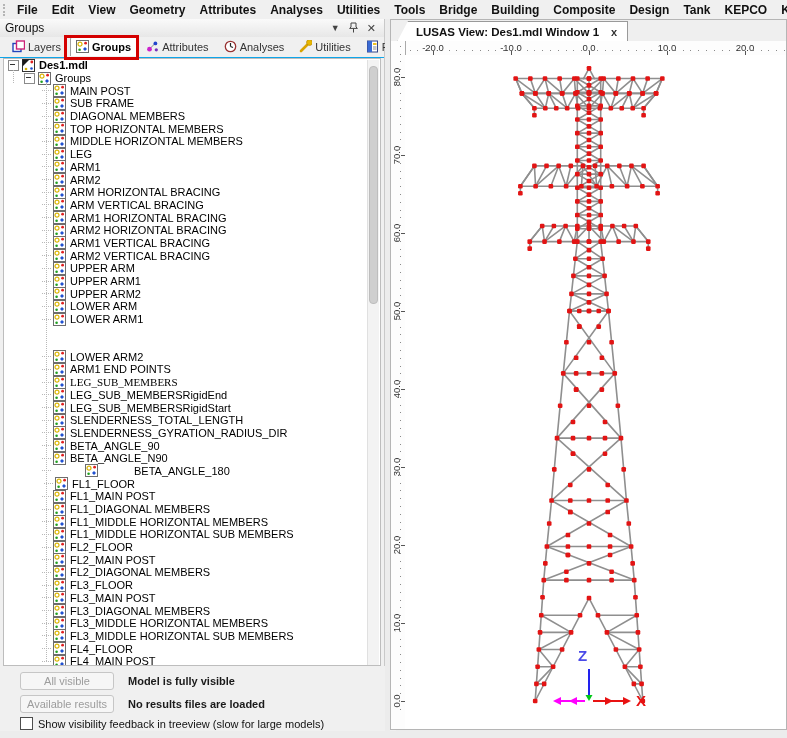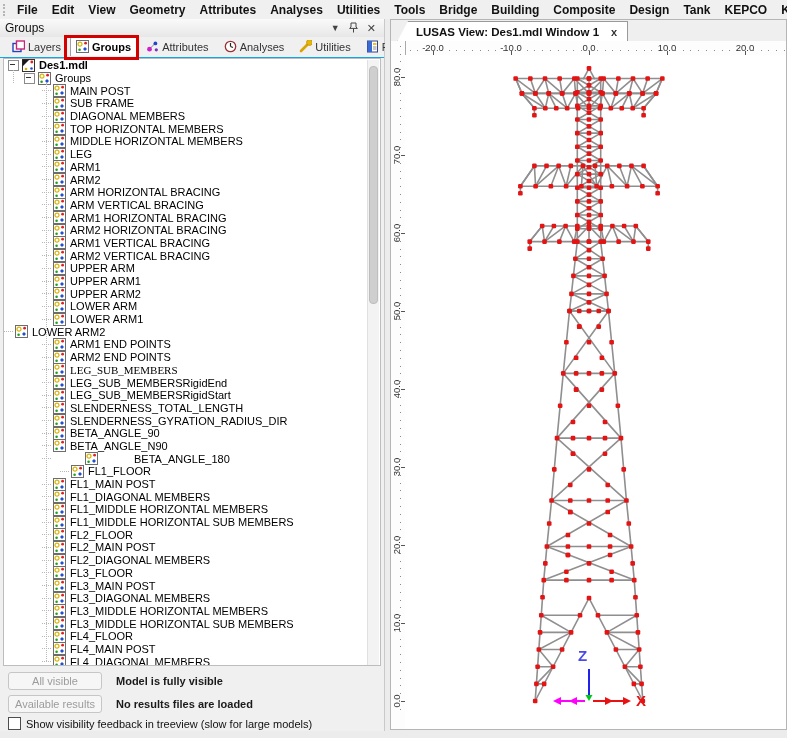--- a/index.html
+++ b/index.html
@@ -80,21 +80,21 @@
   #tree-scrollbar{
     position:absolute;right:1px;top:1px;width:11px;height:606px;
     background:#f3f3f3;border-left:1px solid #e0e0e0;
   }
   #tree-scroll-thumb{
     position:absolute;left:1px;top:6px;width:9px;height:238px;
     background:#cfcfcf;border-radius:4px;border:1px solid #bdbdbd;box-sizing:border-box;
   }
   
   #panel-status{
-    position:absolute;left:0;top:647px;width:100%;height:65px;
+    position:absolute;left:12px;top:647px;width:100%;height:65px;
     background:#f0f0f0;
   }
   .status-row{position:absolute;left:8px;display:flex;align-items:center;}
   .status-btn{
     width:92px;text-align:center;font-size:11px;color:#9c9c9c;
     background:#f6f6f6;border:1px solid #c6c6c6;border-radius:3px;
     padding:2px 0;flex:none;
   }
   .status-text{font-size:11px;font-weight:bold;color:#1a1a1a;margin-left:14px;white-space:nowrap;}
   .cbx{
@@ -480,21 +480,21 @@
           <span class="conn"></span>
           <span class="gicon"><svg width="13" height="13" viewBox="0 0 13 13">
               <rect x="0.5" y="0.5" width="12" height="12" fill="#fff" stroke="#6d6d6d"></rect>
               <circle cx="4" cy="4.2" r="2" fill="none" stroke="#d9b400" stroke-width="1.2"></circle>
               <circle cx="9.6" cy="3.2" r="1.4" fill="#e02020"></circle>
               <circle cx="3.6" cy="9.8" r="1.3" fill="#20a020"></circle>
               <rect x="7.6" y="7.6" width="2.8" height="2.8" fill="#2050d0" transform="rotate(45 9 9)"></rect>
             </svg></span>
           <span class="tlabel">LOWER ARM1</span>
         </div>
-        <div class="trow" style="">
+        <div class="trow" style="padding-left: 38px; margin-top: 25px;">
           <span class="conn"></span>
           <span class="gicon"><svg width="13" height="13" viewBox="0 0 13 13">
               <rect x="0.5" y="0.5" width="12" height="12" fill="#fff" stroke="#6d6d6d"></rect>
               <circle cx="4" cy="4.2" r="2" fill="none" stroke="#d9b400" stroke-width="1.2"></circle>
               <circle cx="9.6" cy="3.2" r="1.4" fill="#e02020"></circle>
               <circle cx="3.6" cy="9.8" r="1.3" fill="#20a020"></circle>
               <rect x="7.6" y="7.6" width="2.8" height="2.8" fill="#2050d0" transform="rotate(45 9 9)"></rect>
             </svg></span>
           <span class="tlabel">LOWER ARM2</span>
         </div>
@@ -502,31 +502,20 @@
           <span class="conn"></span>
           <span class="gicon"><svg width="13" height="13" viewBox="0 0 13 13">
               <rect x="0.5" y="0.5" width="12" height="12" fill="#fff" stroke="#6d6d6d"></rect>
               <circle cx="4" cy="4.2" r="2" fill="none" stroke="#d9b400" stroke-width="1.2"></circle>
               <circle cx="9.6" cy="3.2" r="1.4" fill="#e02020"></circle>
               <circle cx="3.6" cy="9.8" r="1.3" fill="#20a020"></circle>
               <rect x="7.6" y="7.6" width="2.8" height="2.8" fill="#2050d0" transform="rotate(45 9 9)"></rect>
             </svg></span>
           <span class="tlabel">ARM1 END POINTS</span>
         </div>
-        <div class="trow" style="padding-left: 38px;">
-          <span class="conn"></span>
-          <span class="gicon"><svg width="13" height="13" viewBox="0 0 13 13">
-              <rect x="0.5" y="0.5" width="12" height="12" fill="#fff" stroke="#6d6d6d"></rect>
-              <circle cx="4" cy="4.2" r="2" fill="none" stroke="#d9b400" stroke-width="1.2"></circle>
-              <circle cx="9.6" cy="3.2" r="1.4" fill="#e02020"></circle>
-              <circle cx="3.6" cy="9.8" r="1.3" fill="#20a020"></circle>
-              <rect x="7.6" y="7.6" width="2.8" height="2.8" fill="#2050d0" transform="rotate(45 9 9)"></rect>
-            </svg></span>
-          <span class="tlabel">ARM2 END POINTS</span>
-        </div>
         <div class="trow" style="padding-left: 38px; font-family: Liberation Serif, serif;">
           <span class="conn"></span>
           <span class="gicon"><svg width="13" height="13" viewBox="0 0 13 13">
               <rect x="0.5" y="0.5" width="12" height="12" fill="#fff" stroke="#6d6d6d"></rect>
               <circle cx="4" cy="4.2" r="2" fill="none" stroke="#d9b400" stroke-width="1.2"></circle>
               <circle cx="9.6" cy="3.2" r="1.4" fill="#e02020"></circle>
               <circle cx="3.6" cy="9.8" r="1.3" fill="#20a020"></circle>
               <rect x="7.6" y="7.6" width="2.8" height="2.8" fill="#2050d0" transform="rotate(45 9 9)"></rect>
             </svg></span>
           <span class="tlabel">LEG_SUB_MEMBERS</span>
@@ -601,21 +590,21 @@
           <span class="conn"></span>
           <span class="gicon"><svg width="13" height="13" viewBox="0 0 13 13">
               <rect x="0.5" y="0.5" width="12" height="12" fill="#fff" stroke="#6d6d6d"></rect>
               <circle cx="4" cy="4.2" r="2" fill="none" stroke="#d9b400" stroke-width="1.2"></circle>
               <circle cx="9.6" cy="3.2" r="1.4" fill="#e02020"></circle>
               <circle cx="3.6" cy="9.8" r="1.3" fill="#20a020"></circle>
               <rect x="7.6" y="7.6" width="2.8" height="2.8" fill="#2050d0" transform="rotate(45 9 9)"></rect>
             </svg></span>
           <span class="tlabel">BETA_ANGLE_180</span>
         </div>
-        <div class="trow" style="padding-left: 56px;">
+        <div class="trow" style="padding-left: 40px;">
           <span class="conn"></span>
           <span class="gicon"><svg width="13" height="13" viewBox="0 0 13 13">
               <rect x="0.5" y="0.5" width="12" height="12" fill="#fff" stroke="#6d6d6d"></rect>
               <circle cx="4" cy="4.2" r="2" fill="none" stroke="#d9b400" stroke-width="1.2"></circle>
               <circle cx="9.6" cy="3.2" r="1.4" fill="#e02020"></circle>
               <circle cx="3.6" cy="9.8" r="1.3" fill="#20a020"></circle>
               <rect x="7.6" y="7.6" width="2.8" height="2.8" fill="#2050d0" transform="rotate(45 9 9)"></rect>
             </svg></span>
           <span class="tlabel">FL1_FLOOR</span>
         </div>

